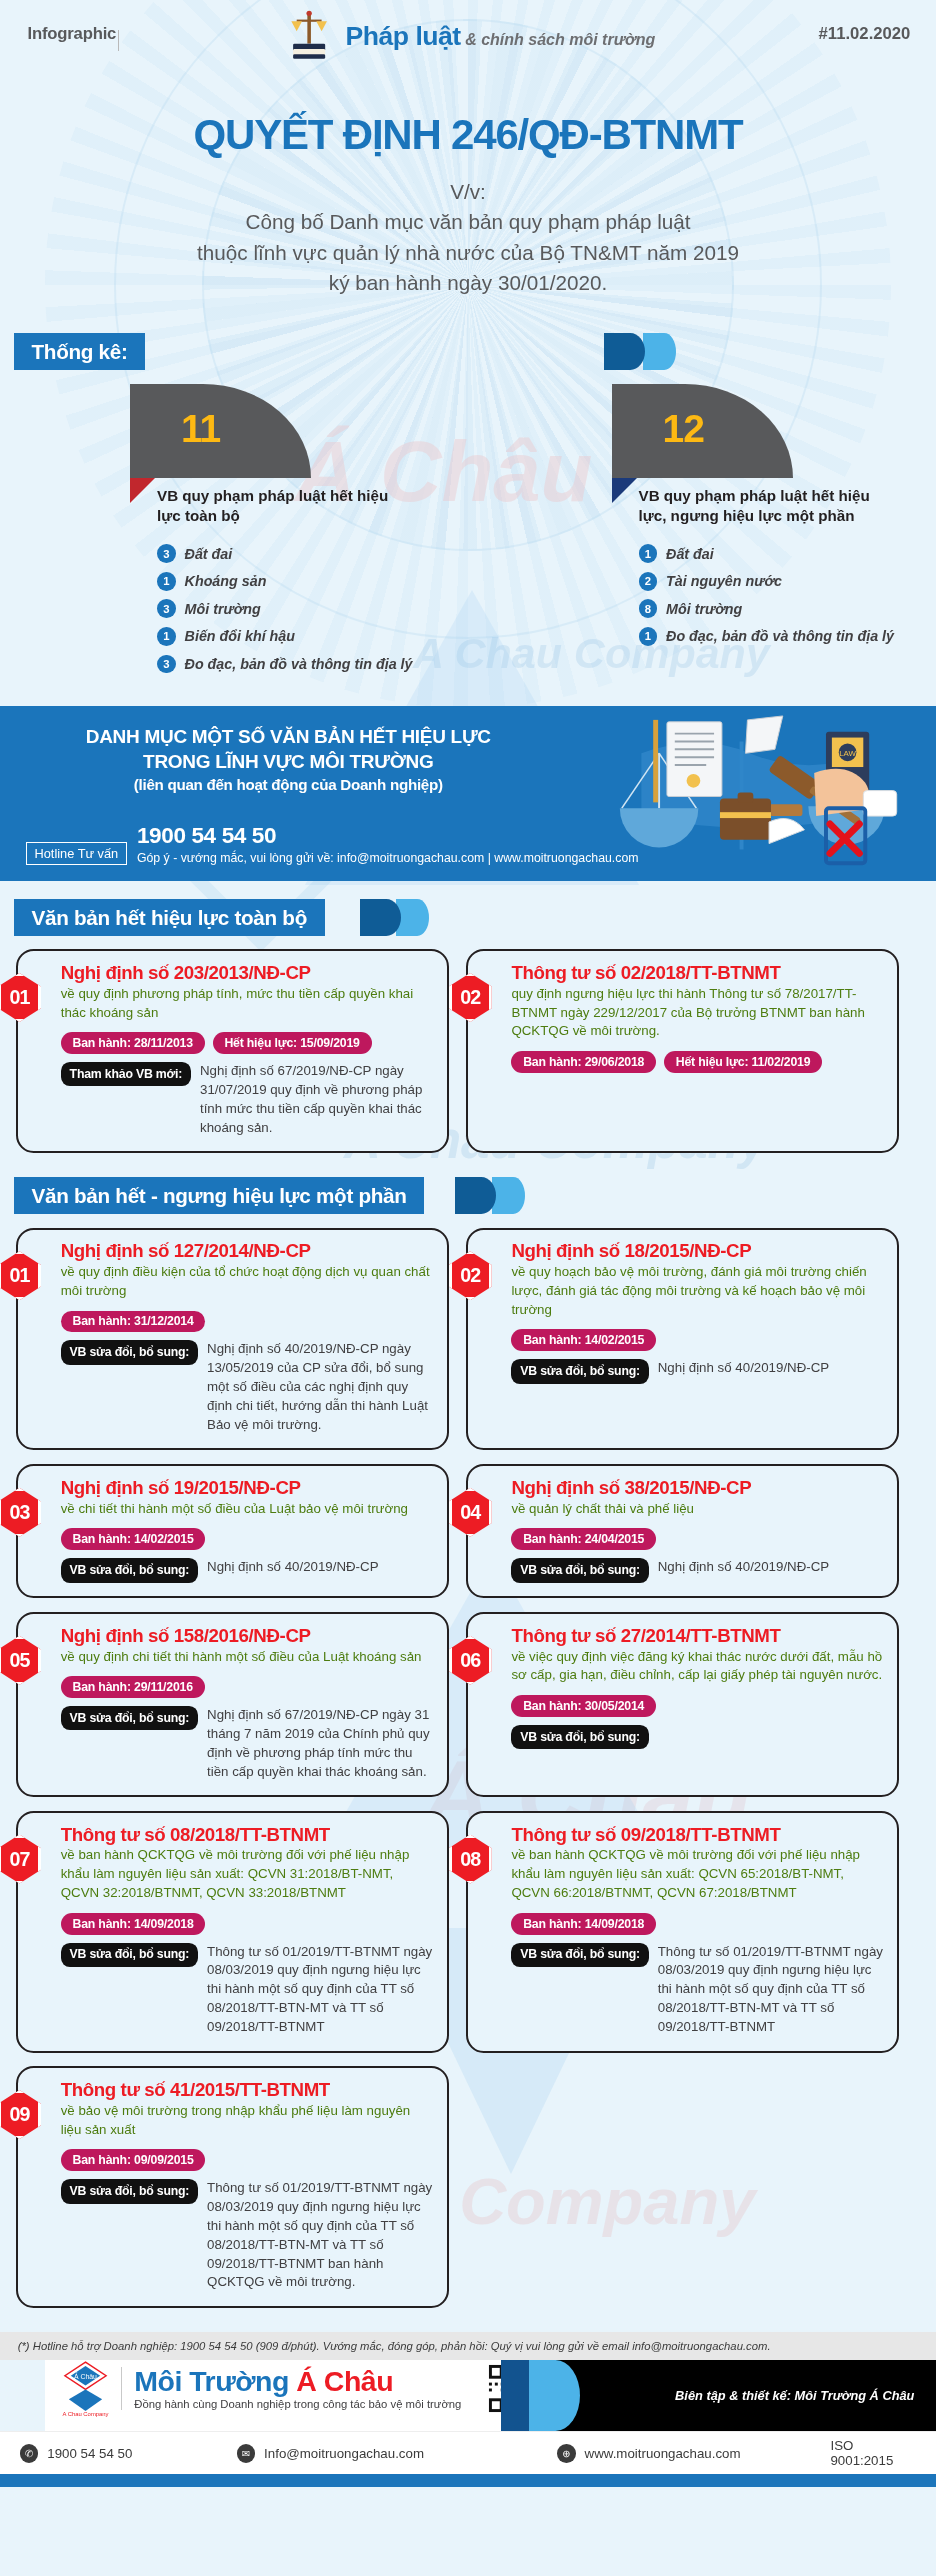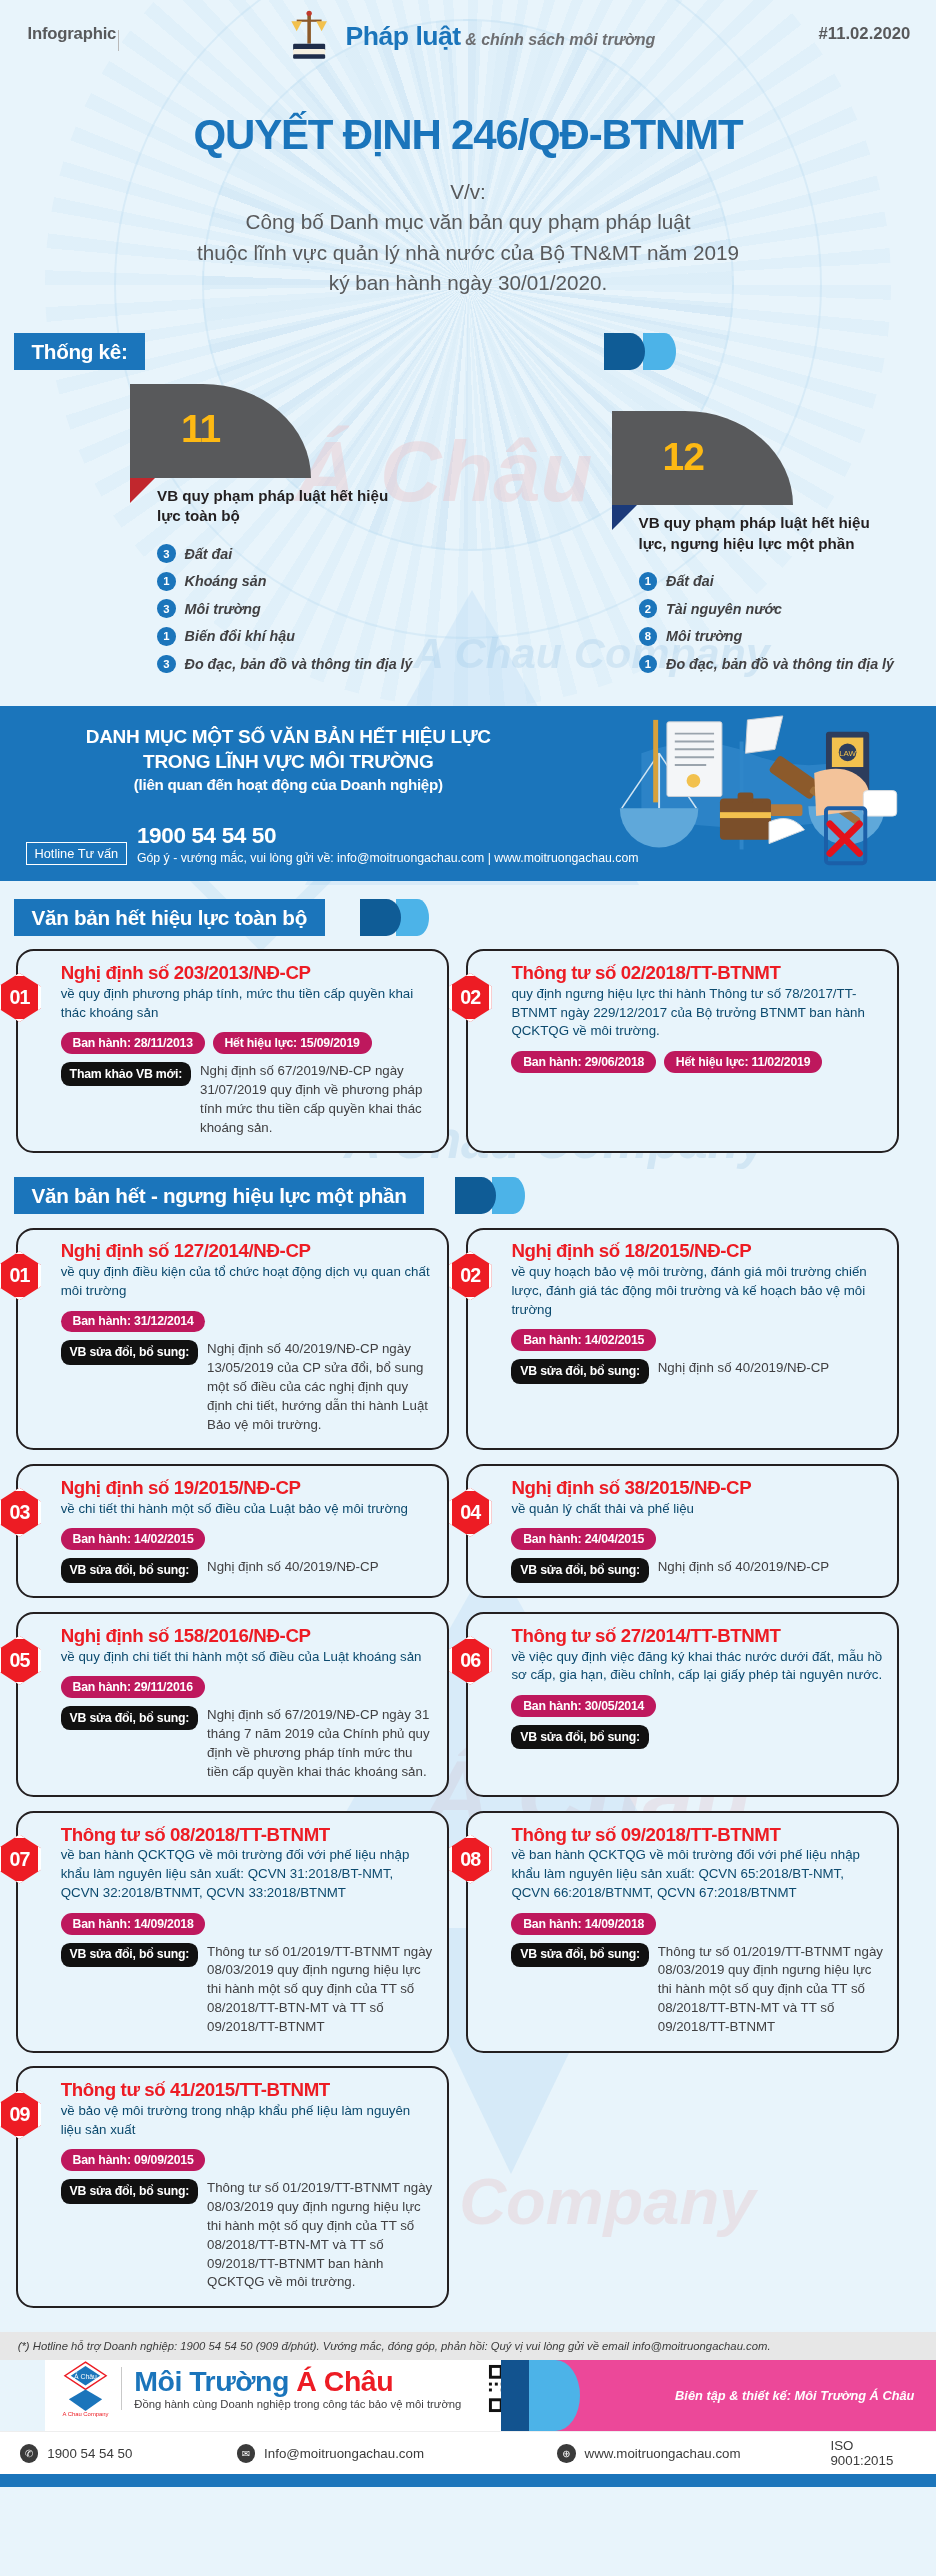--- a/index.html
+++ b/index.html
@@ -93,21 +93,21 @@
   .ribbon .tail1{
     position:absolute; top:0; height:37px; width:41px; background:#0f5c96;
     border-top-right-radius:29.5px 37px; border-bottom-right-radius:29.5px 37px;
   }
   .ribbon .tail2{
     position:absolute; top:0; height:37px; width:33px; background:#4cb3e8;
     border-top-right-radius:23.6px 37px; border-bottom-right-radius:23.6px 37px;
   }
 
   
-  .stats{ position:relative; display:flex; gap:27px; padding:13.8px 0 23.6px 0;align-items:flex-end; }
+  .stats{ position:relative; display:flex; gap:27px; padding:13.8px 0 23.6px 0; }
   .stat{ position:relative; width:50%; }
   .stat .fan{
     position:relative; margin-left:130px; width:181px; height:94px;
     background:#58595b; border-top-right-radius:108px 94px;
   }
   .stat .num{
     position:absolute; left:51px; top:25.6px; font-size:39px; font-weight:bold;
     color:#fdb913; letter-spacing:-1px; line-height:1;
   }
   .stat .corner{
@@ -155,21 +155,21 @@
   .card .badge{
     position:absolute; left:-19.7px; top:21.6px; width:43px; height:49px; background:#ed1c24;
     border:3px solid #fff;
     clip-path: polygon(50% 0%, 100% 28%, 100% 72%, 50% 100%, 0% 72%, 0% 28%);
     color:#fff; font-size:19.7px; font-weight:bold; display:flex; align-items:center;
     justify-content:center; letter-spacing:-1px;
   }
   .card h3{
     font-size:18.7px; font-weight:bold; color:#ed1c24; letter-spacing:-0.4px; line-height:1.05;
   }
-  .card .sub{ font-size:13.3px; color:#0c4a6e; line-height:1.42; margin-top:2px; }
+  .card .sub{ font-size:13.3px; color:#4d7c0f; line-height:1.42; margin-top:2px; }
   .pills{ display:flex; gap:7.9px; flex-wrap:wrap; margin-top:9.8px; }
   .pill{
     background:#be185d; color:#fff; font-size:12.3px; font-weight:bold;
     padding:3.9px 11.8px; border-radius:13.8px; white-space:nowrap; letter-spacing:-0.2px;
   }
   .refrow{ display:flex; gap:8.9px; align-items:flex-start; margin-top:7.9px; }
   .reflabel{
     flex:0 0 auto; background:#111; color:#fff; font-size:12.3px; font-weight:bold;
     padding:4.9px 8.9px; border-radius:8.9px; line-height:1.2; text-align:center; letter-spacing:-0.2px;
   }
@@ -182,21 +182,21 @@
   }
   .foot-main{ position:relative; background:#fff; height:71px; display:flex; align-items:flex-start;margin-left:45px; }
   .foot-logo{ display:flex; align-items:center; gap:11.8px; padding-left:15.7px; }
   .ac-mark{ width:49px; height:57px; position:relative; }
   .foot-vline{ width:1px; height:43px; background:#c9c9c9; }
   .foot-name .n1{ font-size:28.5px; font-weight:bold; color:#1b75bb; line-height:1; letter-spacing:-0.5px; }
   .foot-name .n1 em{ font-style:normal; color:#ed1c24; }
   .foot-name .n2{ font-size:11.3px; color:#414042; margin-top:3px; }
   .qr{ width:51px; height:51px; margin-left:13.8px; }
   .foot-red{
-    position:absolute; right:0; top:0; height:71px; width:433px; background:#ec4899;
+    position:absolute; right:0; top:0; height:71px; width:433px; background:#000000;
     display:flex; align-items:center; justify-content:flex-end; padding-right:21.6px;
   }
   .foot-red .swoosh1{ position:absolute; left:-2px; top:0; width:61px; height:71px; background:#12538f;
     border-top-right-radius:59px 71px; border-bottom-right-radius:59px 71px;}
   .foot-red .swoosh2{ position:absolute; left:25.6px; top:0; width:51px; height:71px; background:#4cb3e8;
     border-top-right-radius:49px 71px; border-bottom-right-radius:49px 71px;}
   .foot-red .credit{ color:#fff; font-size:12.8px; font-style:italic; font-weight:bold; z-index:2; }
   .foot-contacts{
     background:#fff; display:flex; align-items:center; height:43px;
     padding:0 19.7px; gap:0; border-top:1px solid #eee;

